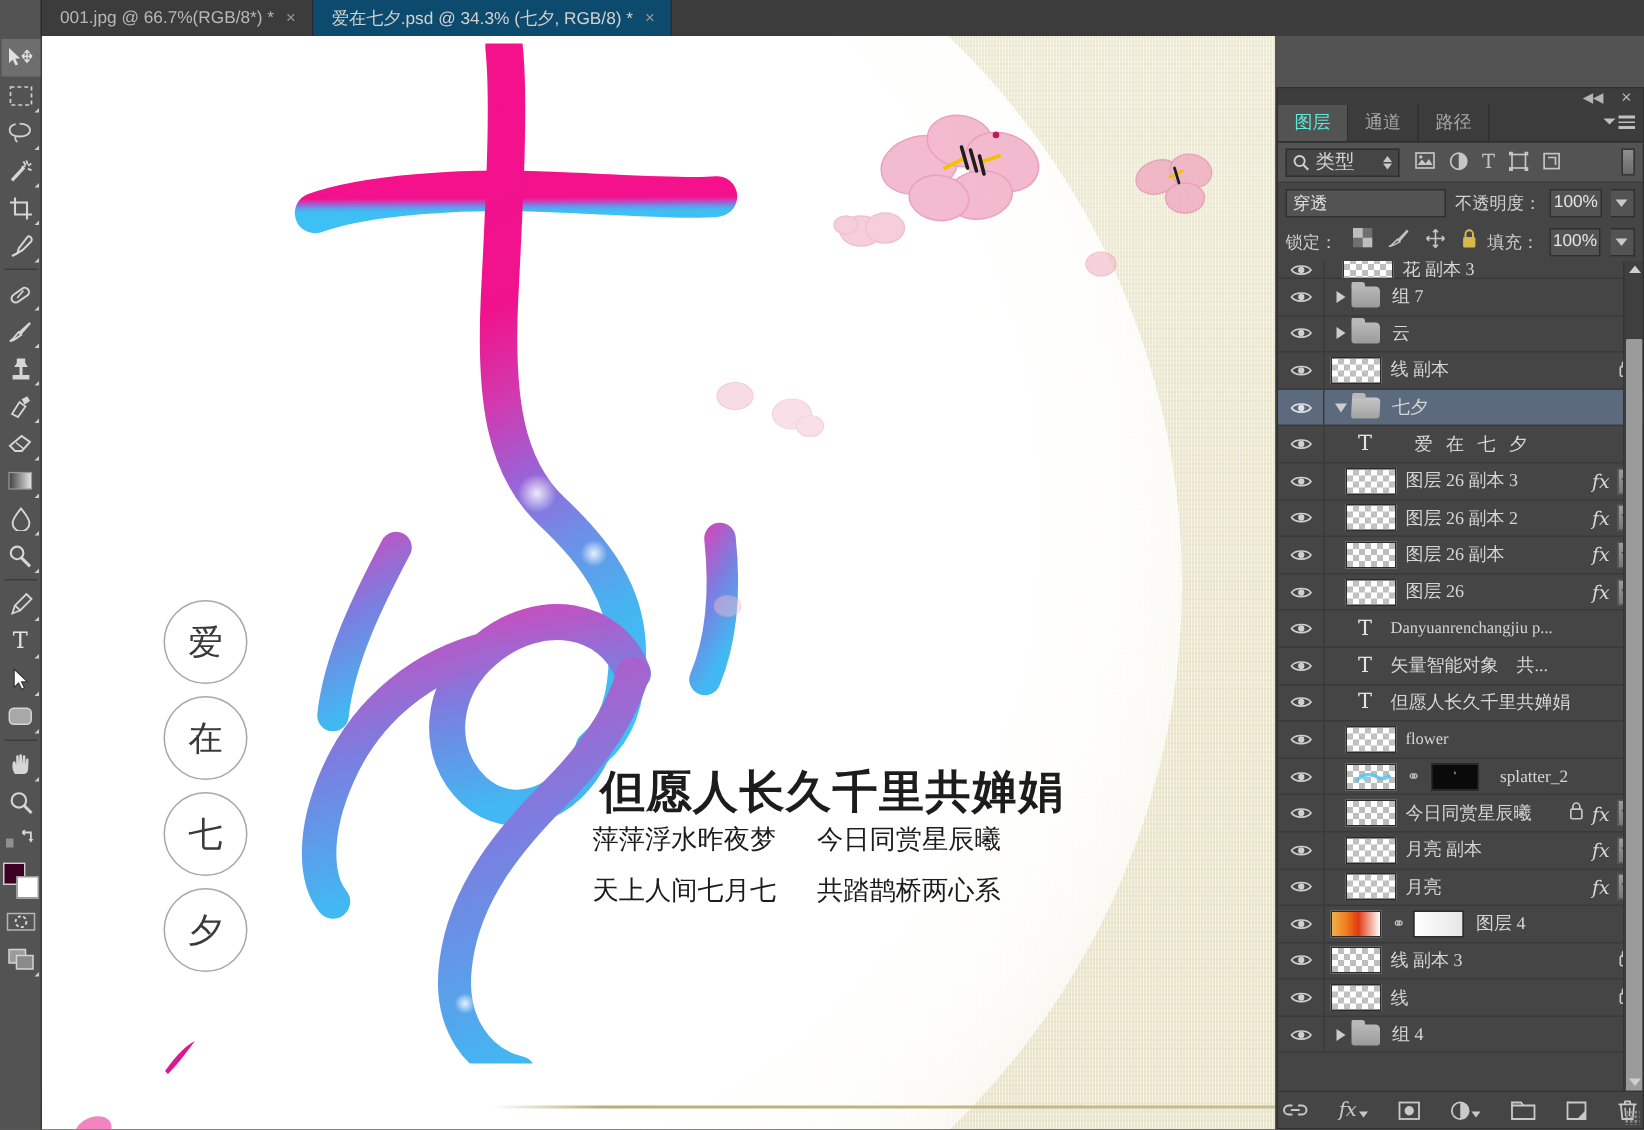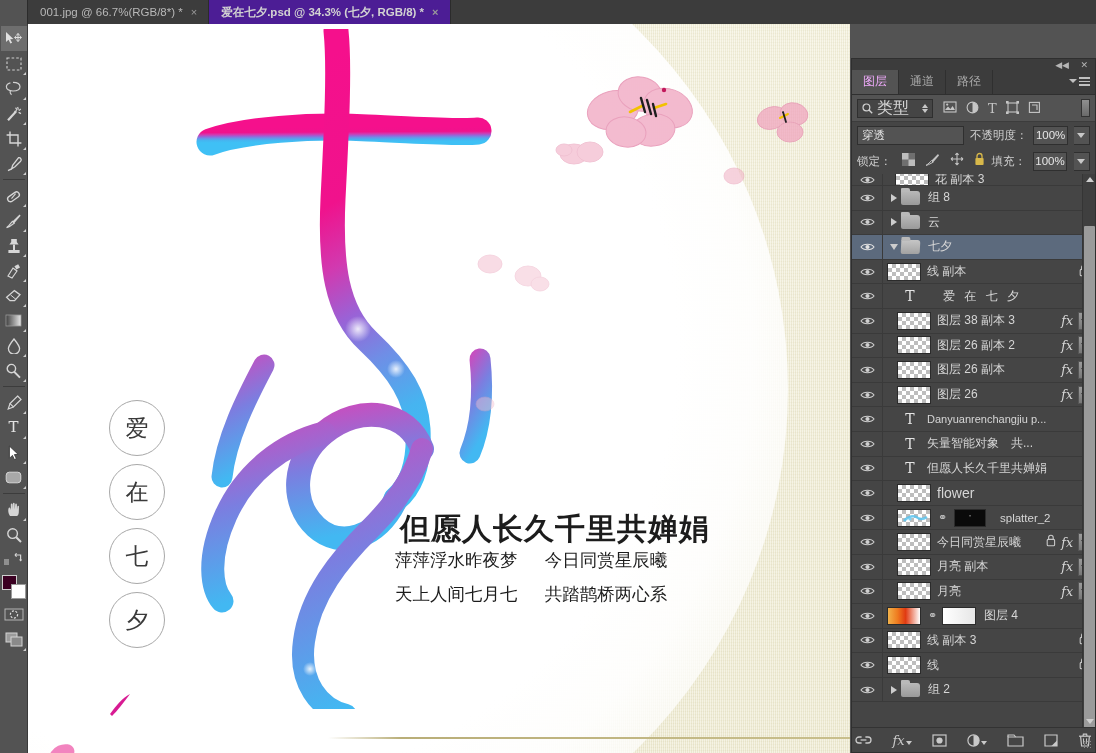--- a/index.html
+++ b/index.html
@@ -8,21 +8,21 @@
 
   #app { position:relative; width:1096px; height:753px; background:#535353; }
 
   
   .tabbar { position:absolute; left:0; top:0; width:1096px; height:24px;
     background:#3c3c3c; display:flex; align-items:stretch; }
   .tabbar .tabgutter { width:28px; background:#535353; border-right:1px solid #2b2b2b;}
   .tab { display:flex; align-items:center; gap:7px; padding:0 10px 0 12px;
     font-size:11.5px; color:#b8b8b8; border-right:1px solid #2b2b2b;
     background:#3c3c3c; cursor:default; }
-  .tab.active { background:#4c1d95; color:#d2d2d2;font-weight:bold; }
+  .tab.active { background:#0c4a6e; color:#d2d2d2; }
   .tab .x { font-size:11px; color:#9a9a9a; padding:0 1px; }
 
   
   .toolbar { position:absolute; left:0; top:24px; width:28px; height:729px;
     background:#535353; border-right:1px solid #3a3a3a;
     display:flex; flex-direction:column; align-items:center; padding-top:2px; }
   .tool { position:relative; width:26px; height:25px; display:flex;
     align-items:center; justify-content:center; cursor:default; }
   .tool.sel { background:#6e6e6e; }
   .tool svg { display:block; }
@@ -78,31 +78,31 @@
 
   
   .panel { position:absolute; left:851px; top:58px; width:245px; height:695px;
     background:#454545; border:1px solid #2f2f2f; display:flex; flex-direction:column; }
   .panel-topbar { height:14px; background:#3c3c3c; position:relative; }
   .panel-topbar .ctl { position:absolute; top:1px; font-size:9px; color:#b5b5b5; }
   .tabs-row { height:22px; background:#3c3c3c; display:flex; align-items:flex-end;
     position:relative; border-bottom:1px solid #2f2f2f; }
   .ptab { padding:3px 11px 4px; font-size:12px; color:#a9a9a9; background:#3c3c3c;
     border-right:1px solid #2f2f2f; cursor:default; }
-  .ptab.active { background:#535353; color:#f0abfc; }
+  .ptab.active { background:#535353; color:#5eead4; }
   .menu-btn { position:absolute; right:5px; top:4px; display:flex; gap:2px; align-items:center;}
   .menu-btn .bars { display:flex; flex-direction:column; gap:2px; }
   .menu-btn .bars i { display:block; width:11px; height:1.5px; background:#c0c0c0; }
   .menu-btn .cv { width:0;height:0;border-left:4px solid transparent;
      border-right:4px solid transparent;border-top:4px solid #c0c0c0; }
 
   .filter-row { height:27px; background:#535353; display:flex; align-items:center;
     padding:0 5px; gap:6px; border-bottom:1px solid #3c3c3c; }
   .sel-box { height:19px; background:#454545; border:1px solid #2f2f2f;
-    display:flex; align-items:center; gap:4px; padding:0 4px; color:#d4d4d4; font-size:16px; }
+    display:flex; align-items:center; gap:4px; padding:0 4px; color:#d4d4d4; font-size:13px; }
   .sel-box .updown { display:flex; flex-direction:column; gap:1px; }
   .sel-box .updown .u { width:0;height:0;border-left:3.5px solid transparent;
     border-right:3.5px solid transparent;border-bottom:4px solid #c8c8c8; }
   .sel-box .updown .d { width:0;height:0;border-left:3.5px solid transparent;
     border-right:3.5px solid transparent;border-top:4px solid #c8c8c8; }
   .ficons { display:flex; align-items:center; gap:9px; margin-left:4px; }
   .ficons .fi { color:#c3c3c3; font-size:13px; line-height:1; }
   .tog { width:9px; height:18px; margin-left:auto;
     background:linear-gradient(180deg,#8f8f8f,#6a6a6a); border:1px solid #333; }
 
@@ -157,21 +157,21 @@
   .folder { width:19px; height:14px; flex:none; margin:0 4px 0 0;
     background:linear-gradient(180deg,#b9b9b9,#9a9a9a);
     border-radius:1px 3px 2px 2px; position:relative; }
   .folder:before { content:""; position:absolute; left:0; top:-3px; width:9px; height:4px;
     background:#b9b9b9; border-radius:1px 2px 0 0; }
   .folder.open { background:linear-gradient(180deg,#c6c6c6,#a2a2a2);
     transform:skewX(-3deg); }
   .tIcon { width:26px; flex:none; text-align:center;
     font-family:"DejaVu Serif", serif; font-size:14px; color:#e4e4e4; }
   .lname { flex:1; overflow:hidden; white-space:nowrap; text-overflow:ellipsis;
-    font-family:Liberation Sans, sans-serif; font-size:12px; padding-right:4px; }
+    font-family:Liberation Serif, serif; font-size:12px; padding-right:4px; }
   .lname.ind { padding-left:4px; }
   .lname.sp { letter-spacing:3px;margin-left:16px; }
   .rtools { display:flex; align-items:center; gap:5px; padding-right:6px; flex:none; }
   .fxs { font-family:"DejaVu Serif", serif; font-style:italic; font-size:12.5px; color:#d8d8d8; }
   .chevbtn { width:11px; height:18px; background:linear-gradient(180deg,#9c9c9c,#777);
     border:1px solid #555; display:flex; align-items:center; justify-content:center; }
   .chevbtn .c { width:0;height:0;border-left:3.5px solid transparent;
     border-right:3.5px solid transparent;border-top:4.5px solid #2f2f2f; }
   .linkico { width:11px; flex:none; margin-right:4px; color:#c4c4c4; font-size:11px;
     text-align:center; }
@@ -652,51 +652,36 @@
           <svg width="15" height="10" viewBox="0 0 15 10">
               <path d="M1 5 C3.4 1.4 11.6 1.4 14 5 C11.6 8.6 3.4 8.6 1 5 Z" fill="none" stroke="#cfcfcf" stroke-width="1.1"></path>
               <circle cx="7.5" cy="5" r="2.1" fill="#cfcfcf"></circle>
             </svg>
         </span>
         <span class="lsep"></span>
         <span class="arrow" style="margin-left:4px">
             <i class="r"></i>
           </span>
         <span class="folder"></span>
-        <span class="lname ind">组 8</span>
+        <span class="lname ind">组 7</span>
       </div>
 
       <div class="layer">
         <span class="eye">
           <svg width="15" height="10" viewBox="0 0 15 10">
               <path d="M1 5 C3.4 1.4 11.6 1.4 14 5 C11.6 8.6 3.4 8.6 1 5 Z" fill="none" stroke="#cfcfcf" stroke-width="1.1"></path>
               <circle cx="7.5" cy="5" r="2.1" fill="#cfcfcf"></circle>
             </svg>
         </span>
         <span class="lsep"></span>
         <span class="arrow" style="margin-left:4px">
             <i class="r"></i>
           </span>
         <span class="folder"></span>
         <span class="lname ind">云</span>
-      </div>
-
-      <div class="layer sel">
-        <span class="eye">
-          <svg width="15" height="10" viewBox="0 0 15 10">
-              <path d="M1 5 C3.4 1.4 11.6 1.4 14 5 C11.6 8.6 3.4 8.6 1 5 Z" fill="none" stroke="#e2e2e2" stroke-width="1.1"></path>
-              <circle cx="7.5" cy="5" r="2.1" fill="#e2e2e2"></circle>
-            </svg>
-        </span>
-        <span class="lsep"></span>
-        <span class="arrow" style="margin-left:4px">
-            <i class="dn"></i>
-          </span>
-        <span class="folder open"></span>
-        <span class="lname ind">七夕</span>
       </div>
 
       <div class="layer">
         <span class="eye">
           <svg width="15" height="10" viewBox="0 0 15 10">
               <path d="M1 5 C3.4 1.4 11.6 1.4 14 5 C11.6 8.6 3.4 8.6 1 5 Z" fill="none" stroke="#cfcfcf" stroke-width="1.1"></path>
               <circle cx="7.5" cy="5" r="2.1" fill="#cfcfcf"></circle>
             </svg>
         </span>
         <span class="lsep"></span>
@@ -705,20 +690,35 @@
         <span class="rtools">
           <span>
             <svg width="10" height="13" viewBox="0 0 10 13">
                 <path d="M2.6 5.4 L2.6 3.6 a2.3 2.3 0 0 1 4.6 0 L7.2 5.4" fill="none" stroke="#c8c8c8" stroke-width="1.1"></path>
                 <rect x="1.2" y="5.4" width="7.4" height="6.4" rx="1" fill="none" stroke="#c8c8c8" stroke-width="1.1"></rect>
               </svg>
           </span>
         </span>
       </div>
 
+      <div class="layer sel">
+        <span class="eye">
+          <svg width="15" height="10" viewBox="0 0 15 10">
+              <path d="M1 5 C3.4 1.4 11.6 1.4 14 5 C11.6 8.6 3.4 8.6 1 5 Z" fill="none" stroke="#e2e2e2" stroke-width="1.1"></path>
+              <circle cx="7.5" cy="5" r="2.1" fill="#e2e2e2"></circle>
+            </svg>
+        </span>
+        <span class="lsep"></span>
+        <span class="arrow" style="margin-left:4px">
+            <i class="dn"></i>
+          </span>
+        <span class="folder open"></span>
+        <span class="lname ind">七夕</span>
+      </div>
+
       <div class="layer">
         <span class="eye">
           <svg width="15" height="10" viewBox="0 0 15 10">
               <path d="M1 5 C3.4 1.4 11.6 1.4 14 5 C11.6 8.6 3.4 8.6 1 5 Z" fill="none" stroke="#cfcfcf" stroke-width="1.1"></path>
               <circle cx="7.5" cy="5" r="2.1" fill="#cfcfcf"></circle>
             </svg>
         </span>
         <span class="lsep"></span>
         <span class="tIcon" style="margin-left:14px">T</span>
         <span class="lname ind sp">爱 在 七 夕</span>
@@ -726,21 +726,21 @@
 
       <div class="layer">
         <span class="eye">
           <svg width="15" height="10" viewBox="0 0 15 10">
               <path d="M1 5 C3.4 1.4 11.6 1.4 14 5 C11.6 8.6 3.4 8.6 1 5 Z" fill="none" stroke="#cfcfcf" stroke-width="1.1"></path>
               <circle cx="7.5" cy="5" r="2.1" fill="#cfcfcf"></circle>
             </svg>
         </span>
         <span class="lsep"></span>
         <span class="thumb" style="margin-left:14px"></span>
-        <span class="lname">图层 38 副本 3</span>
+        <span class="lname">图层 26 副本 3</span>
         <span class="rtools">
           <span class="fxs">fx</span>
           <span class="chevbtn">
               <i class="c"></i>
             </span>
         </span>
       </div>
 
       <div class="layer">
         <span class="eye">
@@ -834,21 +834,21 @@
 
       <div class="layer">
         <span class="eye">
           <svg width="15" height="10" viewBox="0 0 15 10">
               <path d="M1 5 C3.4 1.4 11.6 1.4 14 5 C11.6 8.6 3.4 8.6 1 5 Z" fill="none" stroke="#cfcfcf" stroke-width="1.1"></path>
               <circle cx="7.5" cy="5" r="2.1" fill="#cfcfcf"></circle>
             </svg>
         </span>
         <span class="lsep"></span>
         <span class="thumb" style="margin-left:14px"></span>
-        <span class="lname" style="font-size:14px">flower</span>
+        <span class="lname" style="font-size:11px">flower</span>
       </div>
 
       <div class="layer">
         <span class="eye">
           <svg width="15" height="10" viewBox="0 0 15 10">
               <path d="M1 5 C3.4 1.4 11.6 1.4 14 5 C11.6 8.6 3.4 8.6 1 5 Z" fill="none" stroke="#cfcfcf" stroke-width="1.1"></path>
               <circle cx="7.5" cy="5" r="2.1" fill="#cfcfcf"></circle>
             </svg>
         </span>
         <span class="lsep"></span>
@@ -982,21 +982,21 @@
           <svg width="15" height="10" viewBox="0 0 15 10">
               <path d="M1 5 C3.4 1.4 11.6 1.4 14 5 C11.6 8.6 3.4 8.6 1 5 Z" fill="none" stroke="#cfcfcf" stroke-width="1.1"></path>
               <circle cx="7.5" cy="5" r="2.1" fill="#cfcfcf"></circle>
             </svg>
         </span>
         <span class="lsep"></span>
         <span class="arrow" style="margin-left:4px">
             <i class="r"></i>
           </span>
         <span class="folder"></span>
-        <span class="lname ind">组 2</span>
+        <span class="lname ind">组 4</span>
       </div>
 
 
       <div class="lscroll">
         <span class="sarrow sup"></span>
         <div class="thumbbar" style="top:52px; height:505px;"></div>
         <span class="sarrow sdn"></span>
       </div>
     </div>
 

